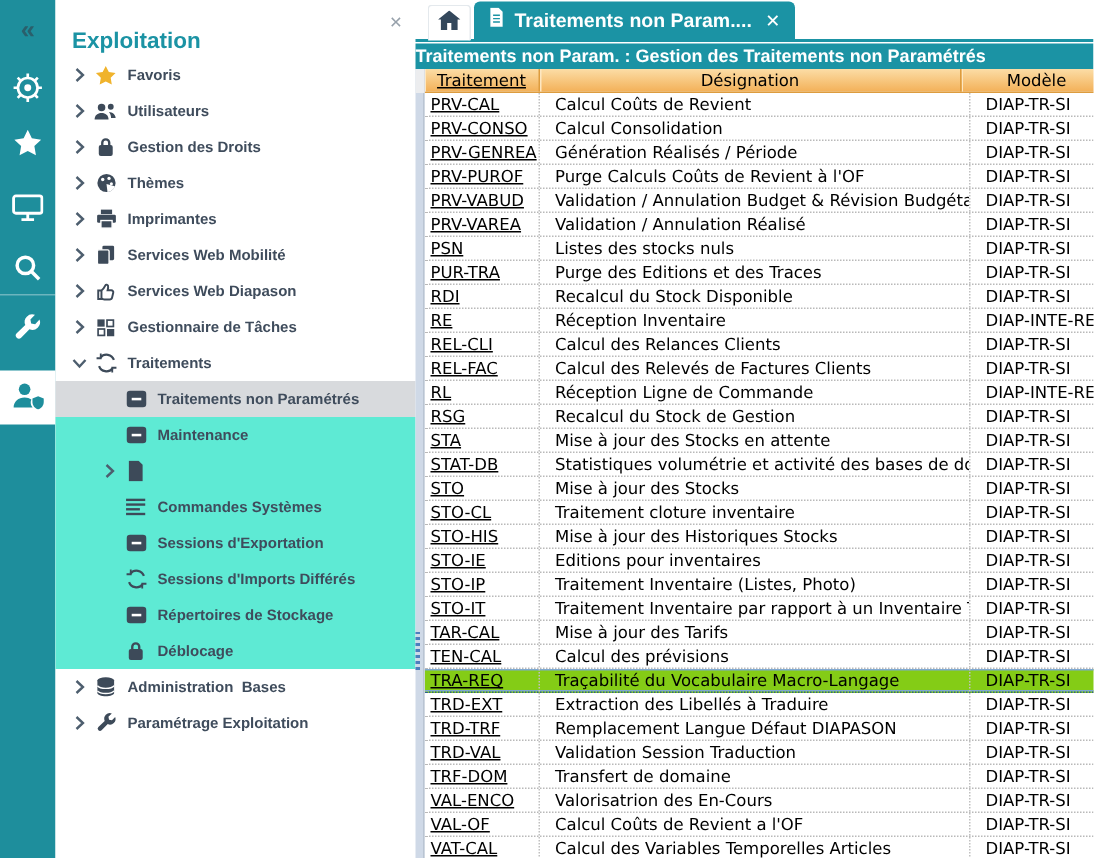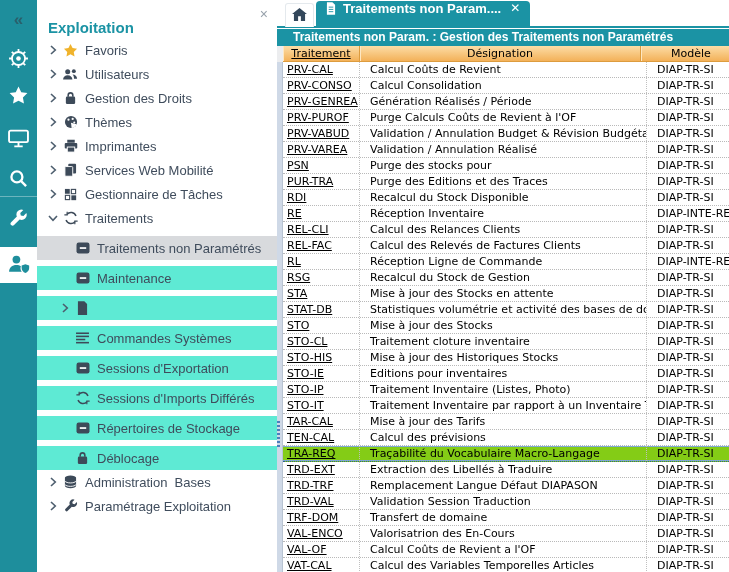--- a/index.html
+++ b/index.html
@@ -22,32 +22,32 @@
   .sidebar{position:absolute;left:37px;top:0;width:240px;height:572px;background:#fff;}
   .sb-head{position:relative;height:34px;}
   .sb-title{position:absolute;left:11px;top:19px;font-size:15px;font-weight:bold;color:#1b93a4;}
   .sb-close{position:absolute;right:9px;top:6px;border:0;background:transparent;color:#97a1ab;font-size:14px;cursor:pointer;padding:0;line-height:16px;}
   .tree{position:absolute;left:0;top:38px;right:0;}
   .tree-item{display:flex;align-items:center;height:24px;cursor:pointer;}
   .tree-item.group{background:#5eead4;}
   .tree-item.selected{background:#d8dadd;}
   .ti-chev{width:16px;display:flex;align-items:center;justify-content:center;flex:0 0 16px;}
   .lvl0{padding-left:8px;}
-  .lvl1{padding-left:20px;margin-top:6px;}
+  .lvl1{padding-left:28px;}
   .ti-icon{width:19px;display:flex;align-items:center;justify-content:center;flex:0 0 19px;margin-right:5px;}
-  .ti-label{font-size:13px;color:#3f4c5c;white-space:pre;}
+  .ti-label{font-size:10px;color:#3f4c5c;white-space:pre;font-weight:bold;}
 
   
   .main{position:absolute;left:277px;top:0;width:452px;height:572px;}
   .tabbar{position:absolute;left:0;top:0;width:452px;height:26px;background:#fff;border-bottom:2px solid #1b93a4;}
   .tab-home{position:absolute;left:8px;top:3px;width:27px;height:23px;background:#fff;border:1px solid #e4e9ed;border-bottom:0;border-radius:3px 3px 0 0;display:flex;align-items:center;justify-content:center;cursor:pointer;}
-  .tab-active{position:absolute;left:39px;top:1px;height:25px;background:#1b93a4;border-radius:4px 4px 0 0;display:flex;padding:0 10px;gap:7px;cursor:pointer;}
+  .tab-active{position:absolute;left:39px;top:1px;height:25px;background:#1b93a4;border-radius:4px 4px 0 0;display:flex;align-items:center;padding:0 10px;gap:7px;cursor:pointer;}
   .tab-active .tab-label{color:#fff;font-size:13px;font-weight:bold;white-space:pre;}
   .tab-close{color:#fff;font-size:12px;margin-left:2px;cursor:pointer;}
-  .titlebar{position:absolute;left:0;top:29px;width:452px;height:17px;background:#1b93a4;color:#fff;font-size:12px;font-weight:bold;line-height:17px;padding-left:16px;box-sizing:border-box;white-space:pre;}
+  .titlebar{position:absolute;left:0;top:29px;width:452px;height:17px;background:#1b93a4;color:#fff;font-size:12px;font-weight:bold;line-height:17px;padding-left:0;box-sizing:border-box;white-space:pre;}
 
   .grid{position:absolute;left:0;top:46px;width:452px;height:526px;display:flex;}
   .gutter{position:relative;width:6px;flex:0 0 6px;background:#cfd9e7;border-right:1px solid #b9c4d2;box-sizing:border-box;}
   .gutter-cap{position:absolute;top:0;left:0;width:6px;height:16px;background:#ecedef;}
   .gutter-marks{position:absolute;left:0px;top:375px;width:3px;height:26px;background:repeating-linear-gradient(to bottom,#4b7dbd 0 2px,transparent 2px 4px);}
 
   .table{flex:1;font-family:"DejaVu Sans",sans-serif;font-size:11px;color:#000;}
   .thead{display:flex;height:16px;background:linear-gradient(#fcdda6,#f3b159);border-bottom:1px solid #dd9c3e;box-sizing:border-box;}
   .th{box-sizing:border-box;text-align:center;line-height:15px;border-right:1px solid #dd9c3e;box-shadow:inset 1px 0 0 #fde7c2;cursor:pointer;overflow:hidden;white-space:nowrap;}
   .th:last-child{border-right:0;}
@@ -203,20 +203,33 @@
           </span>
           <span class="ti-label">Services Web Mobilité</span>
         </div>
         <div class="tree-item lvl0">
           <span class="ti-chev">
             <svg width="8" height="10" viewBox="0 0 8 10" fill="none" stroke="#4d5e6e" stroke-width="1.6">
               <path d="M2 1l4.3 4L2 9"></path>
             </svg>
           </span>
           <span class="ti-icon">
+            <svg viewBox="0 0 15 15" width="14" height="14" fill="none" stroke="#3d4a59" stroke-width="1.4">
+              <path d="M1.6 7.2h2.3v6H1.6zM3.9 12.6c.5.6 1.2.9 2.1.9h3.7c.9 0 1.6-.5 1.8-1.4l.8-3.3c.3-1-.4-1.8-1.4-1.8H8.3c.3-1.2.5-2.3.3-3.2-.2-.9-1.5-1.2-1.9-.3C6.2 4.6 5.3 6 3.9 7.1"></path>
+            </svg>
+          </span>
+          <span class="ti-label">Services Web Diapason</span>
+        </div>
+        <div class="tree-item lvl0">
+          <span class="ti-chev">
+            <svg width="8" height="10" viewBox="0 0 8 10" fill="none" stroke="#4d5e6e" stroke-width="1.6">
+              <path d="M2 1l4.3 4L2 9"></path>
+            </svg>
+          </span>
+          <span class="ti-icon">
             <svg viewBox="0 0 14 14" width="13" height="13" fill="#3d4a59">
               <rect x="1" y="1" width="5.2" height="5.2"></rect>
               <rect x="7.9" y="1.5" width="4.6" height="4.6" fill="none" stroke="#3d4a59" stroke-width="1.2"></rect>
               <rect x="1.5" y="7.9" width="4.6" height="4.6" fill="none" stroke="#3d4a59" stroke-width="1.2"></rect>
               <rect x="7.9" y="7.9" width="5.2" height="5.2"></rect>
             </svg>
           </span>
           <span class="ti-label">Gestionnaire de Tâches</span>
         </div>
         <div class="tree-item lvl0">
@@ -406,21 +419,21 @@
               <div class="td c-desig">Validation / Annulation Budget &amp; Révision Budgétaire</div>
               <div class="td c-model">DIAP-TR-SI</div>
             </div>
             <div class="tr">
               <div class="td c-trait">PRV-VAREA</div>
               <div class="td c-desig">Validation / Annulation Réalisé</div>
               <div class="td c-model">DIAP-TR-SI</div>
             </div>
             <div class="tr">
               <div class="td c-trait">PSN</div>
-              <div class="td c-desig">Purge des stocks pour</div>
+              <div class="td c-desig">Listes des stocks nuls</div>
               <div class="td c-model">DIAP-TR-SI</div>
             </div>
             <div class="tr">
               <div class="td c-trait">PUR-TRA</div>
               <div class="td c-desig">Purge des Editions et des Traces</div>
               <div class="td c-model">DIAP-TR-SI</div>
             </div>
             <div class="tr">
               <div class="td c-trait">RDI</div>
               <div class="td c-desig">Recalcul du Stock Disponible</div>

